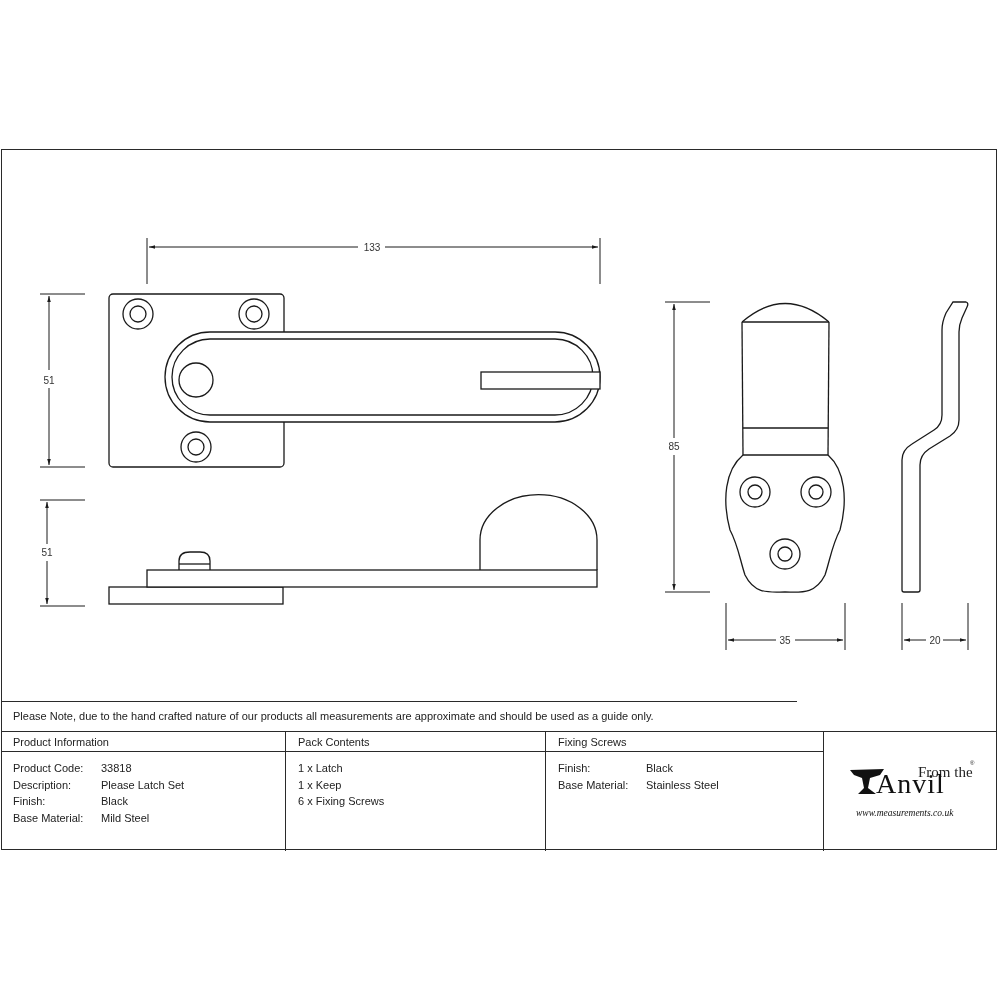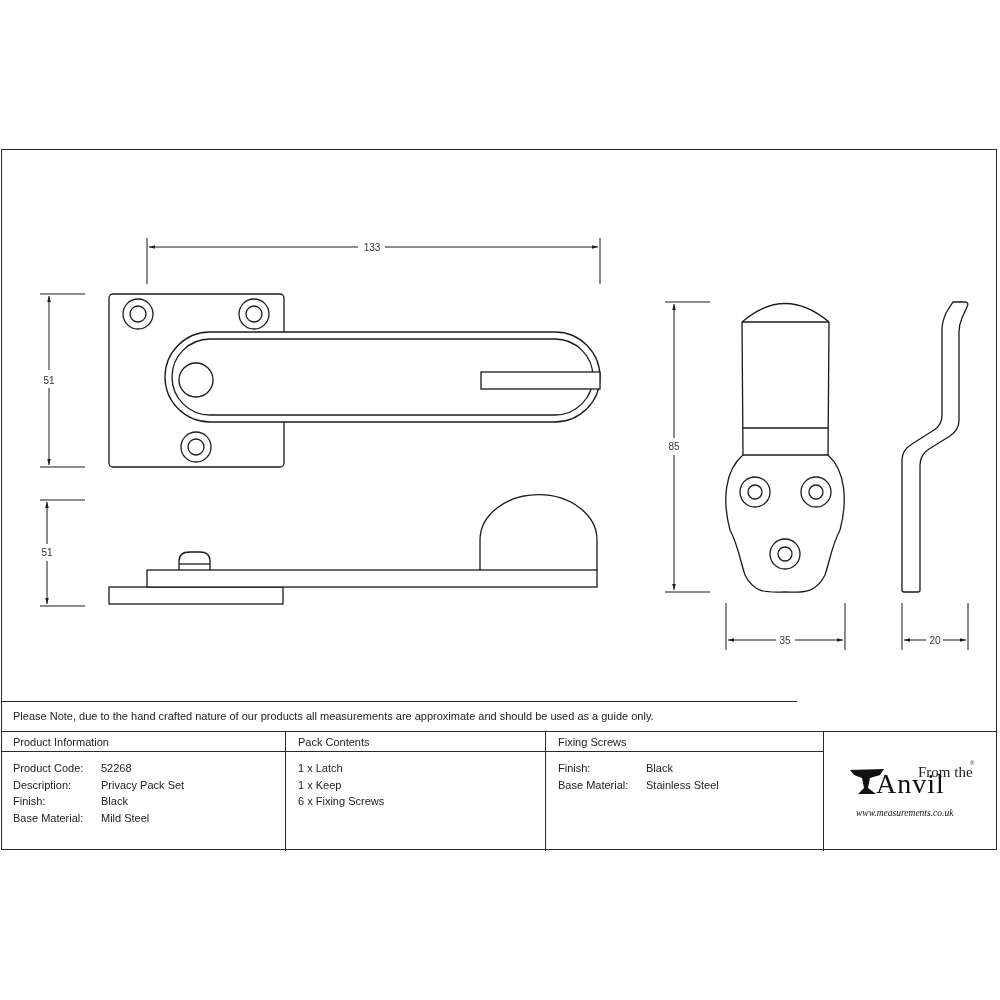--- a/index.html
+++ b/index.html
@@ -139,25 +139,25 @@
 </svg>
 
 <div class="note">Please Note, due to the hand crafted nature of our products all measurements are approximate and should be used as a guide only.</div>
 
 <div class="table">
   <div class="col c1">
     <div class="col-head">Product Information</div>
     <div class="rows">
       <div class="row">
           <span class="k">Product Code:</span>
-          <span>52268</span>
+          <span>33818</span>
         </div>
       <div class="row">
           <span class="k">Description:</span>
-          <span>Privacy Pack Set</span>
+          <span>Please Latch Set</span>
         </div>
       <div class="row">
           <span class="k">Finish:</span>
           <span>Black</span>
         </div>
       <div class="row">
           <span class="k">Base Material:</span>
           <span>Mild Steel</span>
         </div>
     </div>

